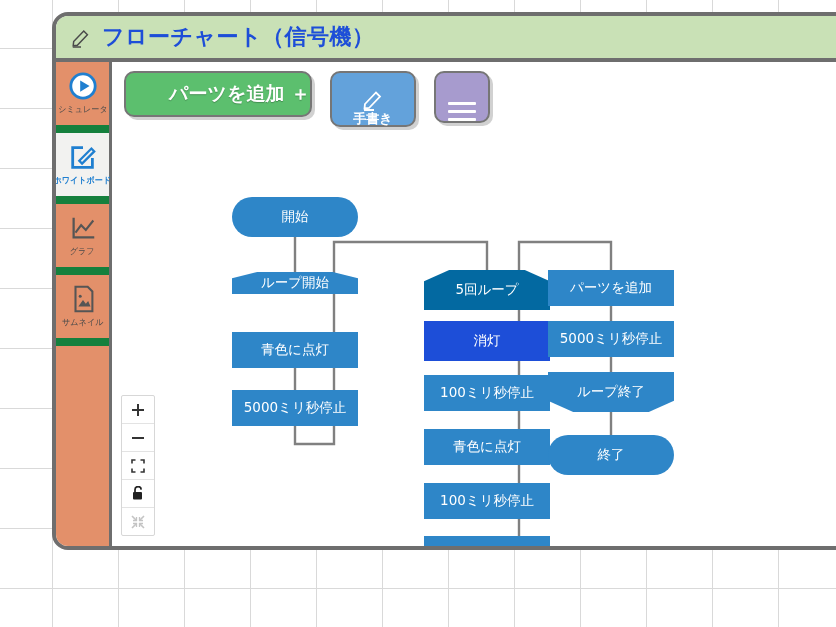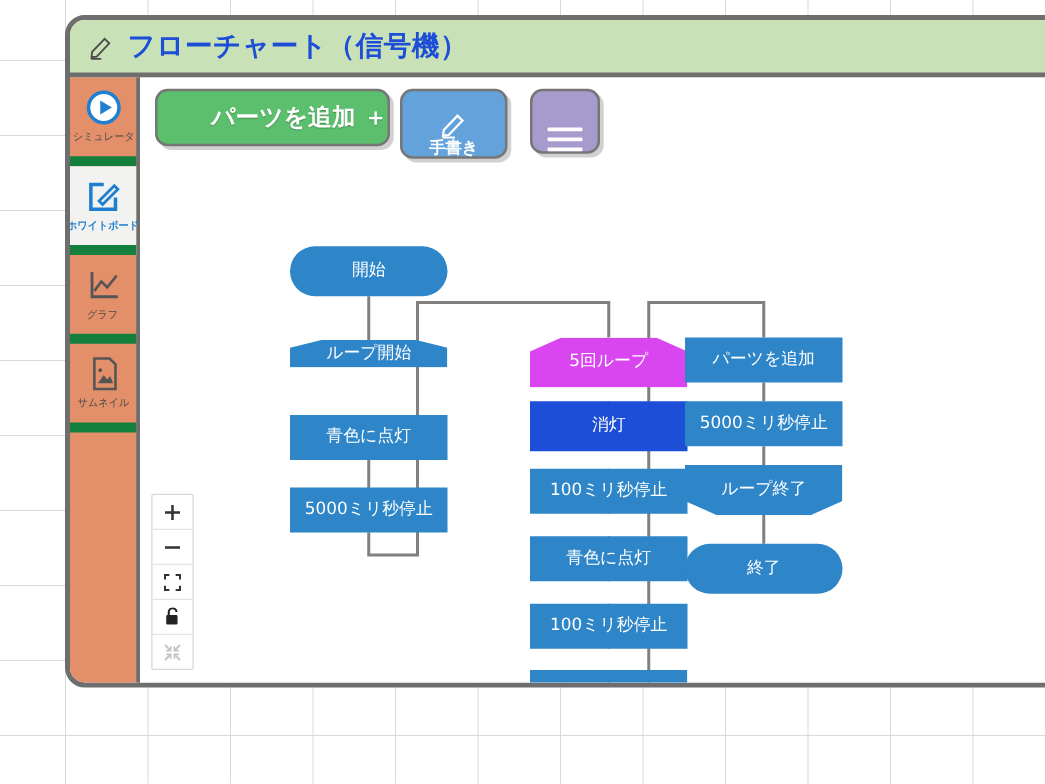--- a/index.html
+++ b/index.html
@@ -56,21 +56,21 @@
     box-sizing:border-box;border:2px solid #767676;border-radius:10px;
     box-shadow:3px 3px 0 rgba(0,0,0,.18);
     display:flex;align-items:center;justify-content:flex-end;cursor:pointer;
     color:#ffffff;
   }
   #btn-add{
     width:188px;height:46px;background:#5cbf6e;font-size:19px;font-weight:bold;
     text-shadow:0 1px 1px rgba(0,0,0,.25);
   }
   #btn-draw{
-    width:86px;height:56px;background:#63a2db;margin-left:8px;
+    width:86px;height:56px;background:#63a2db;margin-left:18px;
     flex-direction:column;padding-top:6px;
   }
   #btn-draw .pencil{width:24px;height:24px;}
   #btn-draw .lbl{font-size:13px;font-weight:bold;line-height:1;margin-top:1px;}
   #btn-menu{
     width:56px;height:52px;background:#a79bce;margin-left:18px;
     flex-direction:column;gap:5px;
   }
   #btn-menu span{display:block;width:28px;height:3px;background:#ffffff;border-radius:1px;}
 
@@ -181,21 +181,21 @@
           </div>
           <div class="node loopstart" style="left: 120px; top: 210px; width: 126px; height: 22px; background: rgb(46, 134, 200);">
             <span class="txt">ループ開始</span>
           </div>
           <div class="node " style="left: 120px; top: 270px; width: 126px; height: 36px; background: rgb(46, 134, 200);">
             <span class="txt">青色に点灯</span>
           </div>
           <div class="node " style="left: 120px; top: 328px; width: 126px; height: 36px; background: rgb(46, 134, 200);">
             <span class="txt">5000ミリ秒停止</span>
           </div>
-          <div class="node loopstart" style="left: 312px; top: 208px; width: 126px; height: 40px; background: #d946ef;">
+          <div class="node loopstart" style="left: 312px; top: 208px; width: 126px; height: 40px; background: #0369a1;">
             <span class="txt">5回ループ</span>
           </div>
           <div class="node " style="left: 312px; top: 259px; width: 126px; height: 40px; background: #1d4ed8;">
             <span class="txt">消灯</span>
           </div>
           <div class="node " style="left: 312px; top: 313px; width: 126px; height: 36px; background: rgb(46, 134, 200);">
             <span class="txt">100ミリ秒停止</span>
           </div>
           <div class="node " style="left: 312px; top: 367px; width: 126px; height: 36px; background: rgb(46, 134, 200);">
             <span class="txt">青色に点灯</span>

